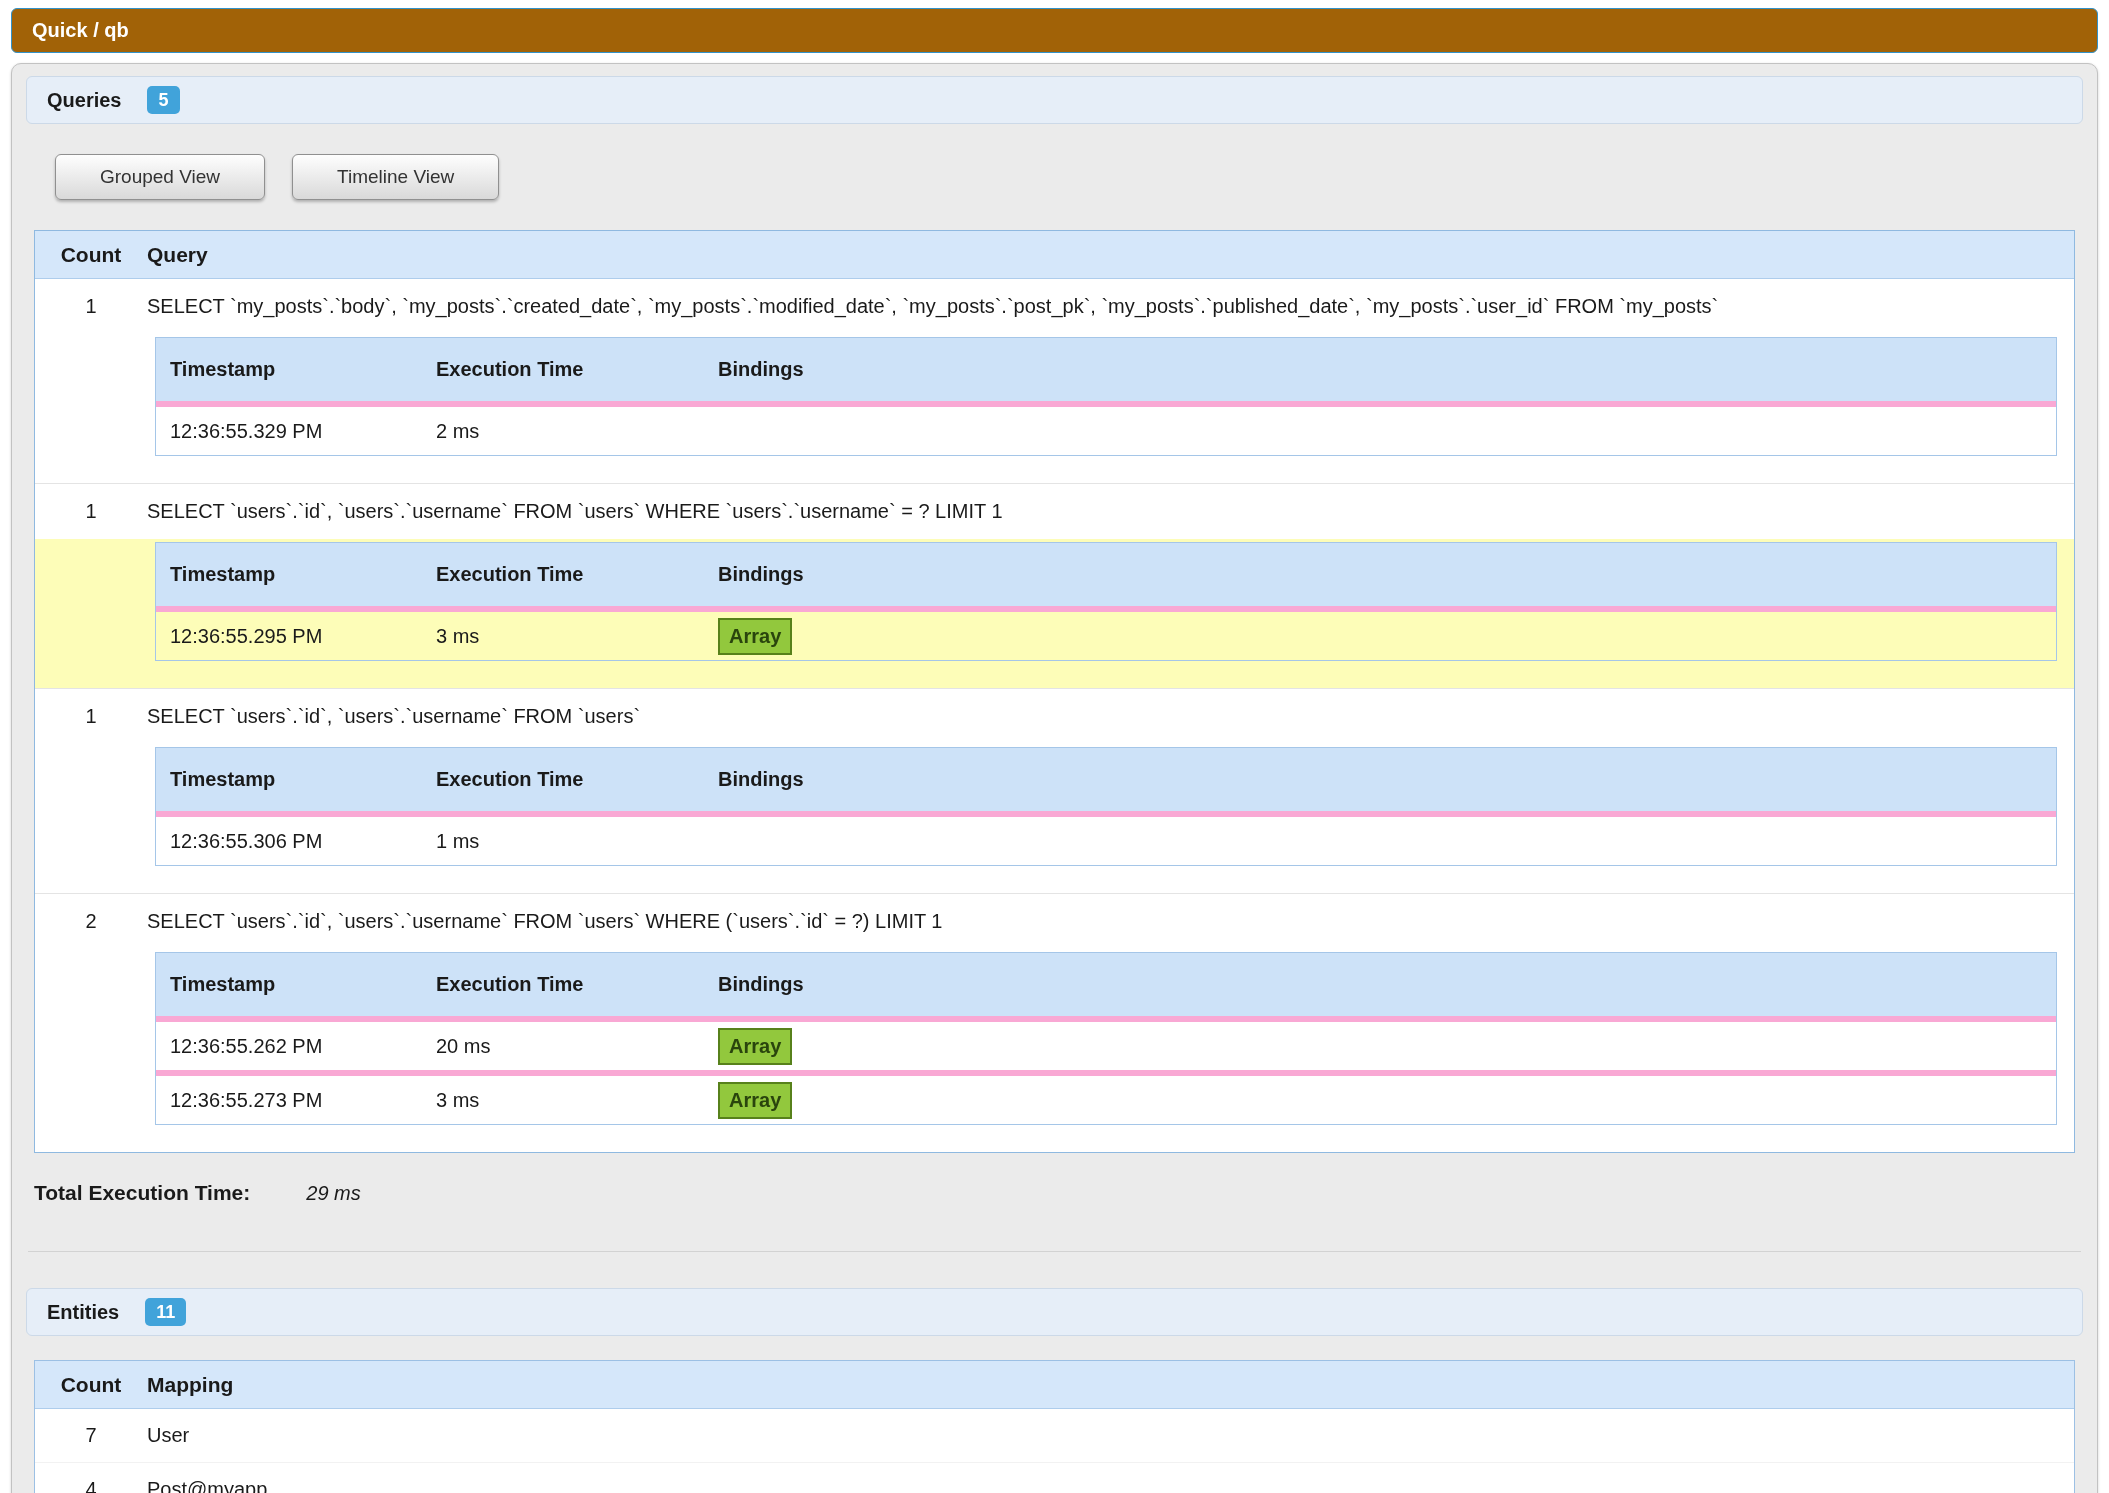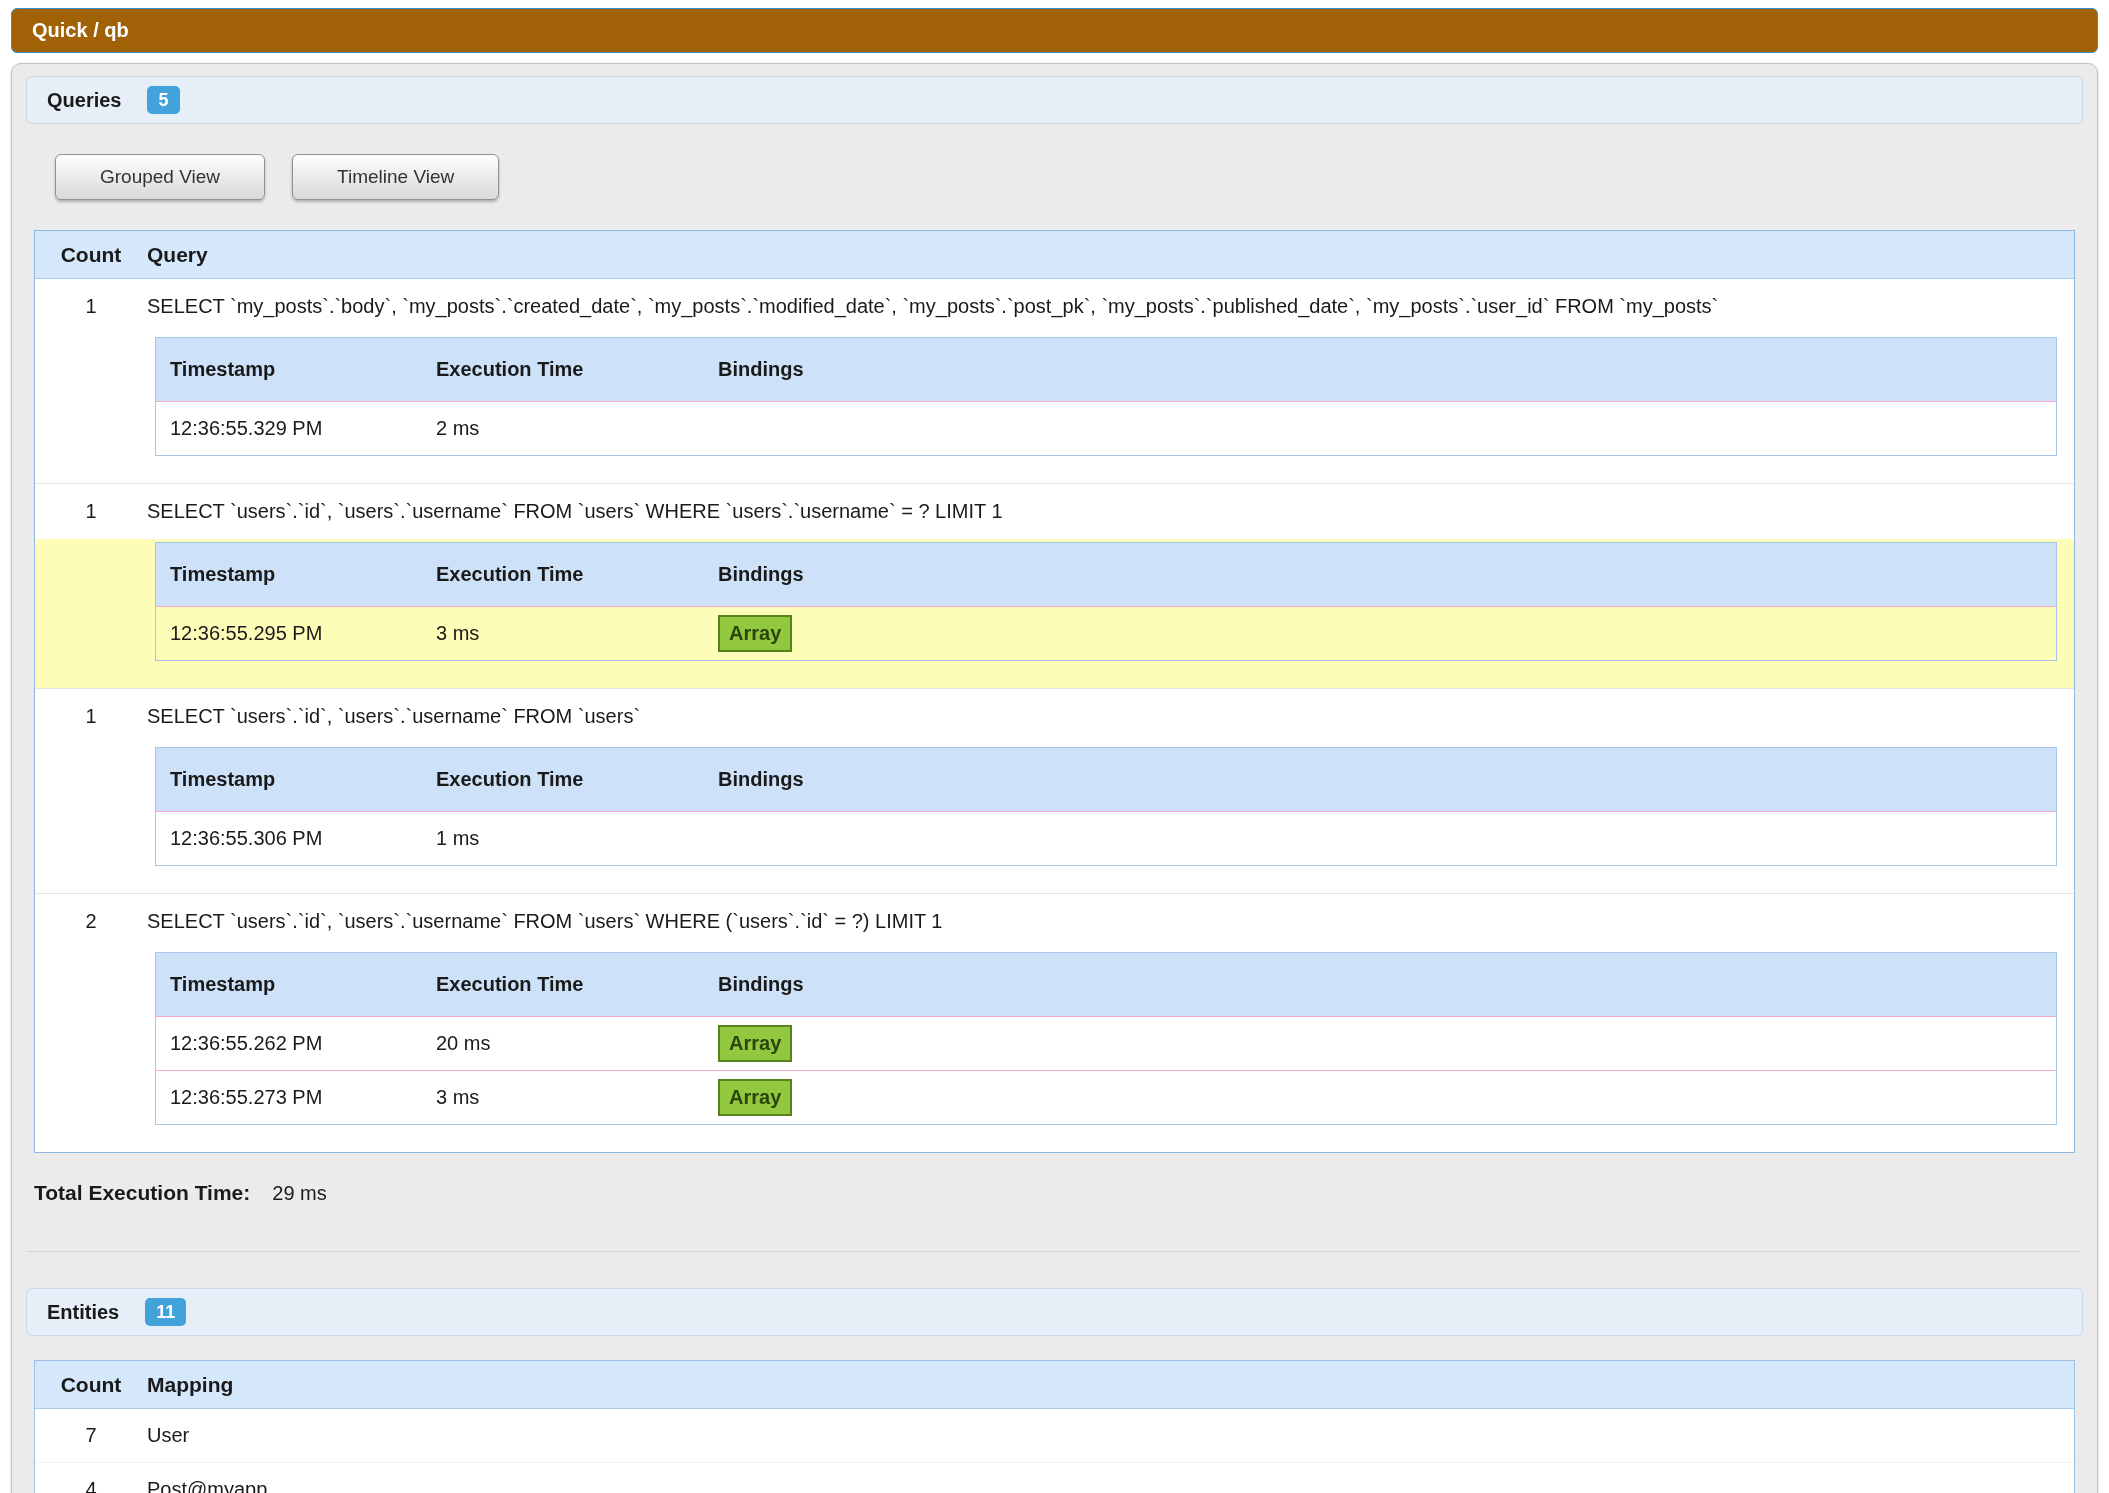--- a/index.html
+++ b/index.html
@@ -103,41 +103,41 @@
     background: #cde2f8;
     height: 63px;
     font-weight: bold;
     font-size: 20px;
   }
   .drow {
     display: flex;
     align-items: center;
     background: #ffffff;
     min-height: 54px;
-    border-top: 1px solid #f9a8d4;
+    border-top: 6px solid #f9a8d4;
   }
   .dcol1 { width: 280px; padding-left: 14px; flex-shrink: 0; }
   .dcol2 { width: 282px; flex-shrink: 0; }
   .dcol3 { flex: 1; }
   .array-badge {
     display: inline-block;
     background: #92c83d;
     border: 2px solid #57811b;
     color: #2a450d;
     font-weight: bold;
     font-size: 20px;
     padding: 5px 9px;
     cursor: pointer;
   }
   .array-badge:empty { display: none; }
 
   
   .total-line { margin: 28px 0 0 8px; padding-bottom: 10px; display: flex; align-items: flex-end; }
   .total-label { font-weight: bold; font-size: 21px; }
-  .total-value { margin-left: 22px; font-size: 20px; }
+  .total-value { margin-left: 56px; font-size: 20px; font-style: italic; }
 
   
   .section-divider {
     border: none;
     border-top: 1px solid #d2d2d2;
     margin: 36px 2px;
   }
 
   
   .etable {

